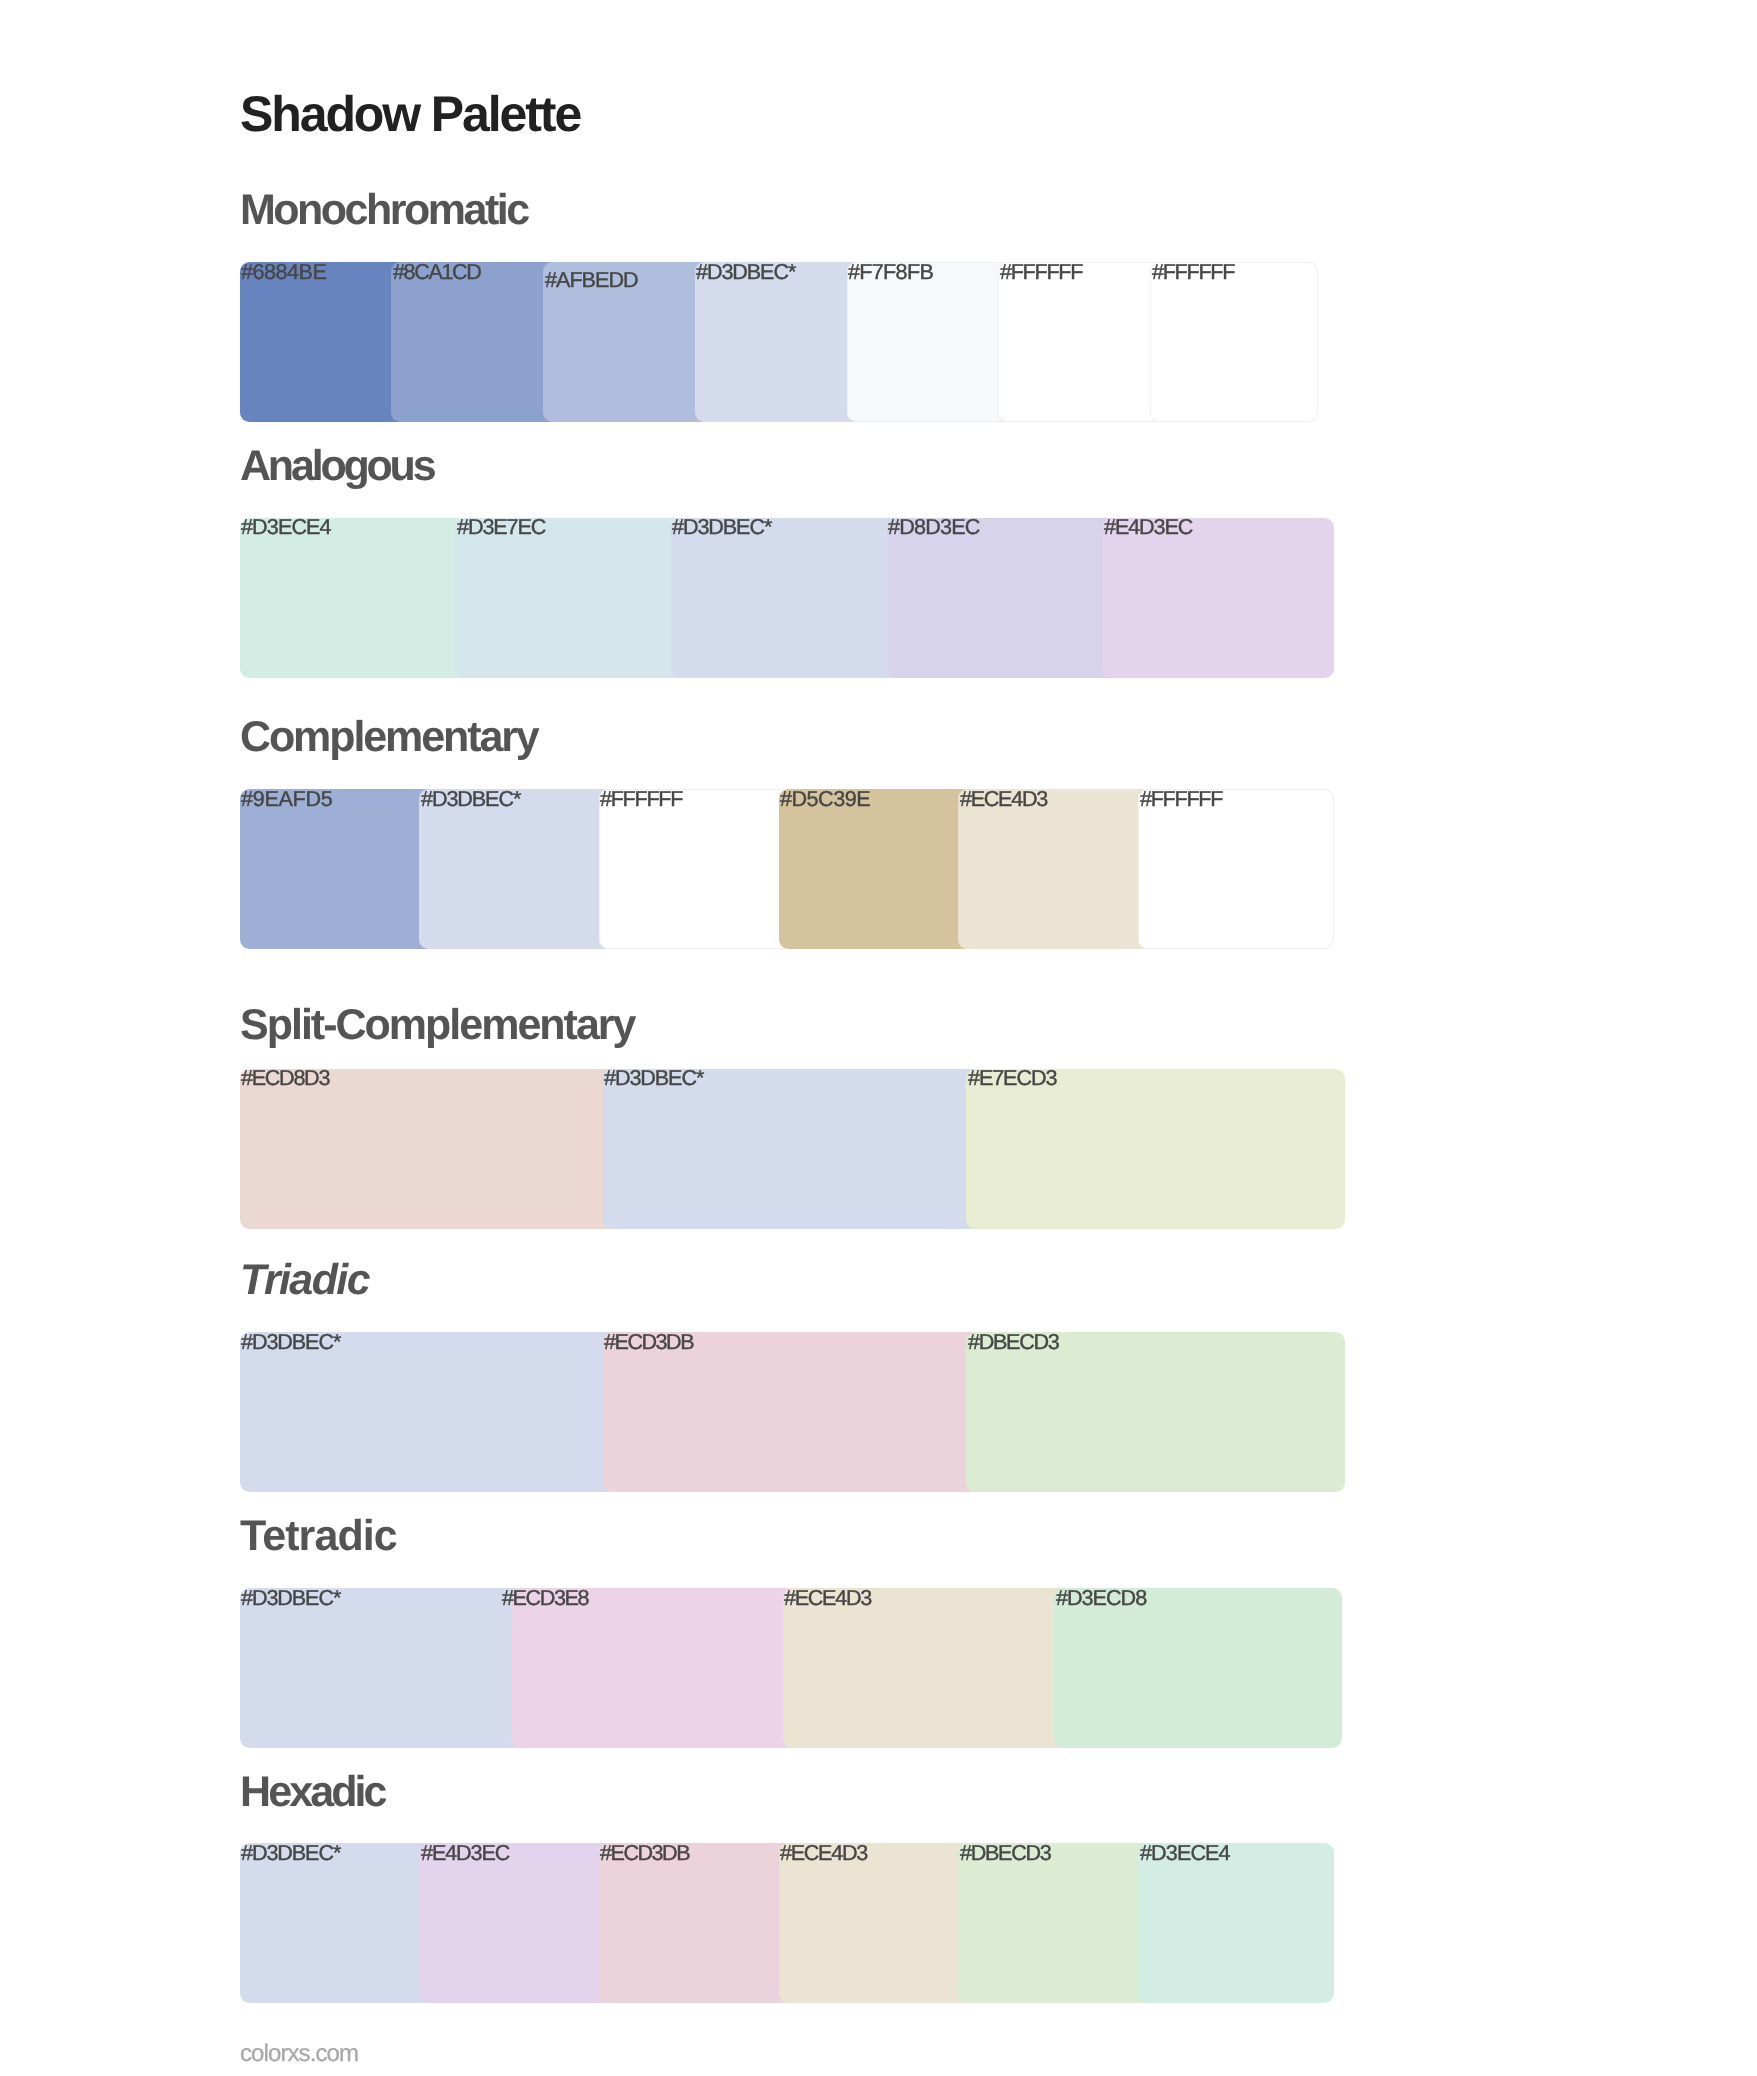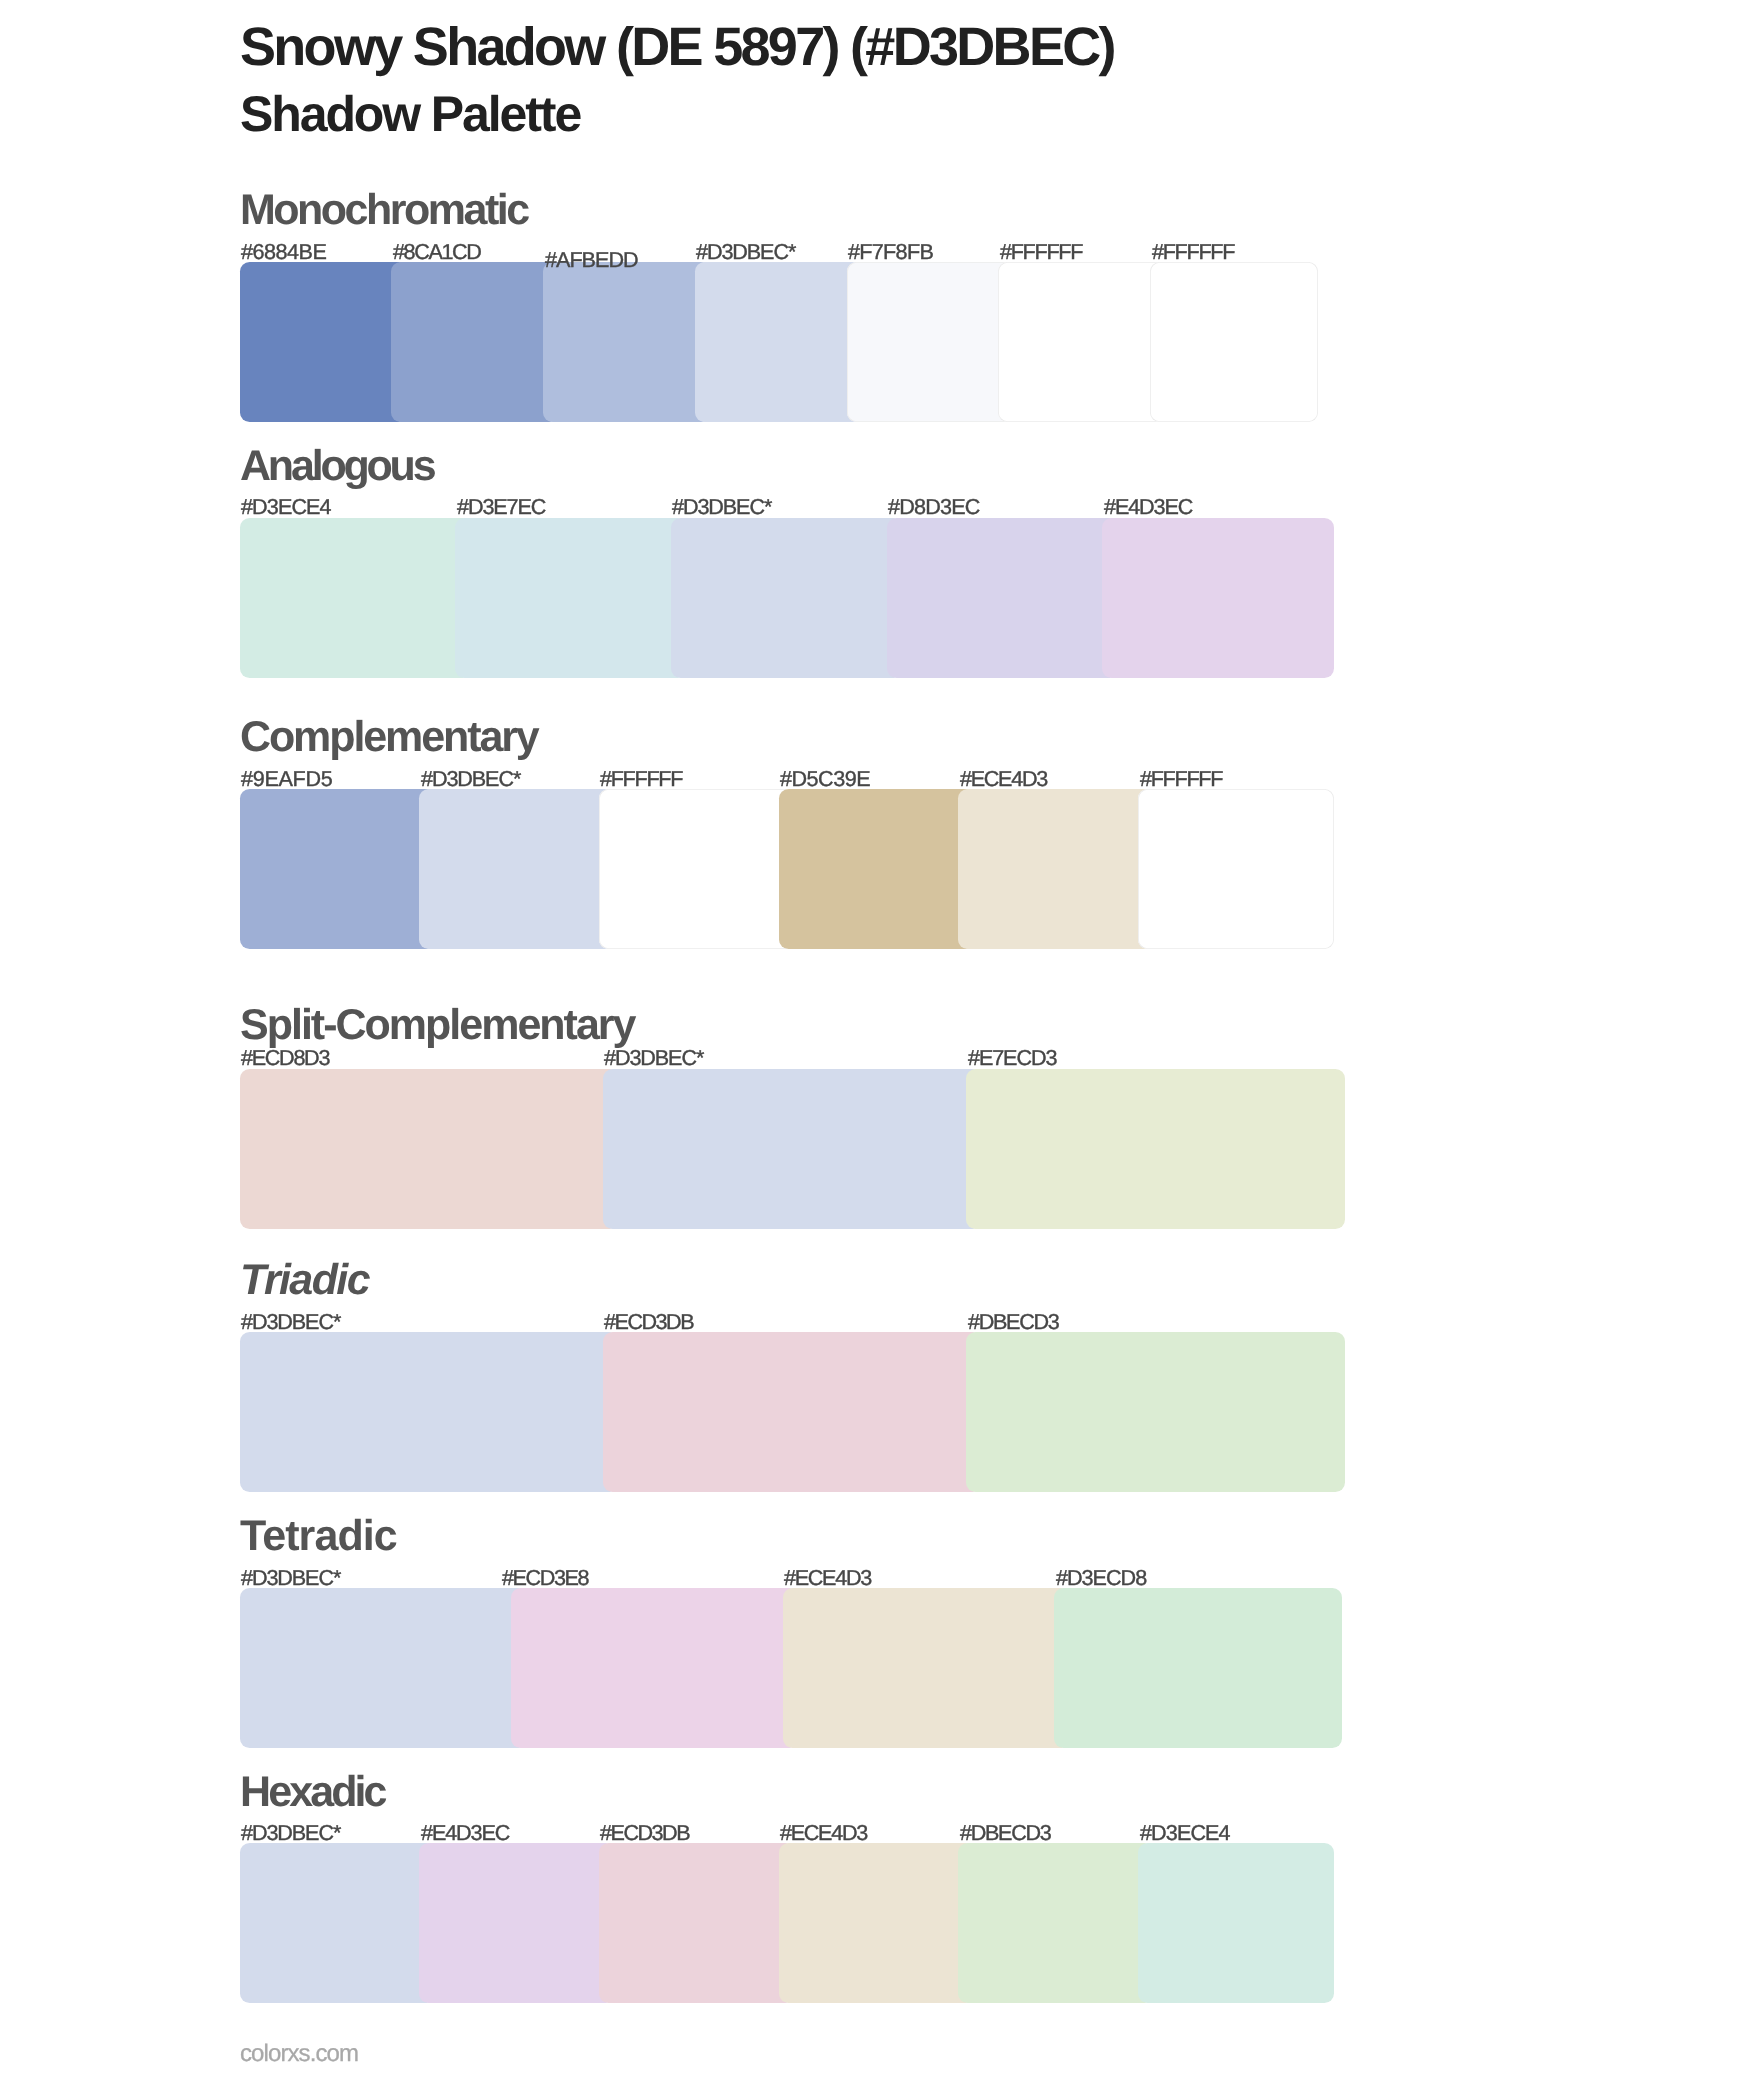--- a/index.html
+++ b/index.html
@@ -26,39 +26,39 @@
     position:absolute; left:240px;
     font-size:43px; line-height:43px; font-weight:700; color:#545454;
     white-space:nowrap;
   }
   .swatch-label {
     position:absolute;
     font-size:21.6px; line-height:21.6px; font-weight:400; color:#464646;
     -webkit-text-stroke:0.4px #464646;
     white-space:nowrap;
     transform:translateZ(0);
+    margin-top:20px;
   }
   .palette-section, .swatch-row { position:static; }
   .swatch {
     position:absolute;
     border-radius:9.6px;
   }
   .footer {
     position:absolute; left:240px; top:2042px;
     font-size:24px; line-height:24px; font-weight:400; color:#a8a8a8;
     -webkit-text-stroke:0.3px #a8a8a8;
     white-space:nowrap;
     transform:translateZ(0);
   }
 </style>
 </head>
 <body>
 
 <div class="page">
-  <div class="title" style="letter-spacing: -2.7px;">Snowy Shadow (DE 5897) (#D3DBEC)</div>
   <div class="subtitle" style="letter-spacing: -2.1px;">Shadow Palette</div>
   <div id="sections">
       <div class="palette-section">
         <div class="section-title" style="top: 189px; letter-spacing: -2.5px; text-align: right;">Monochromatic</div>
         <div class="swatch-row">
           <div class="swatch" title="#6884BE" style="left: 240px; top: 262px; width: 168px; height: 160px; background: rgb(104, 132, 190); z-index: 10;"></div>
           <div class="swatch-label" style="left: 241px; top: 241px; z-index: 50; letter-spacing: -0.5px;">#6884BE</div>
           <div class="swatch" title="#8CA1CD" style="left: 391px; top: 262px; width: 168px; height: 160px; background: rgb(140, 161, 205); z-index: 11;"></div>
           <div class="swatch-label" style="left: 393px; top: 241px; z-index: 50; letter-spacing: -1.4px; text-align: center;">#8CA1CD</div>
           <div class="swatch" title="#AFBEDD" style="left: 543px; top: 262px; width: 168px; height: 160px; background: rgb(175, 190, 221); z-index: 12;"></div>

